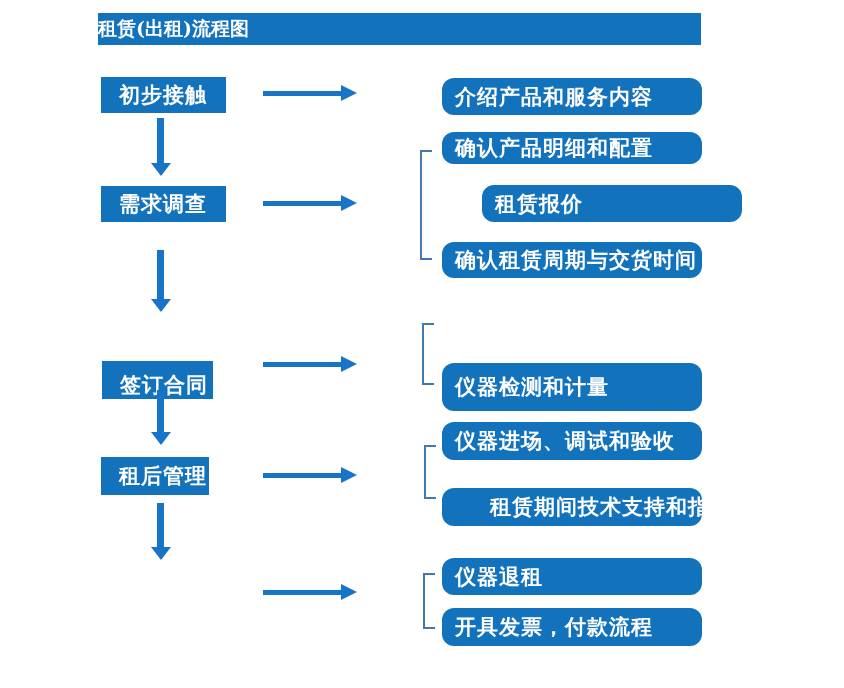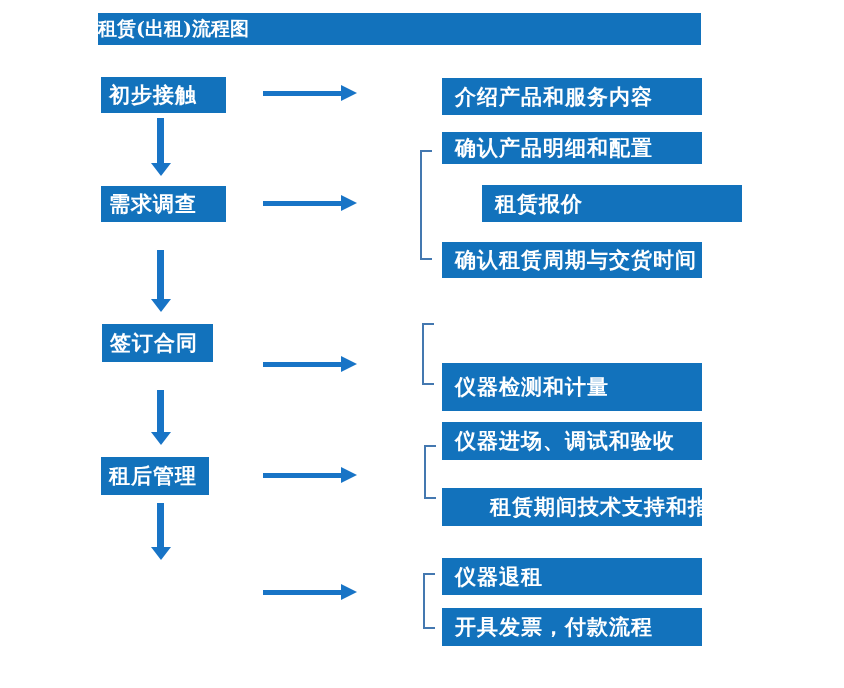--- a/index.html
+++ b/index.html
@@ -29,22 +29,22 @@
   .box{
     position:absolute;
     background:var(--box-blue);
     color:var(--text-white);
     font-size:21px;font-weight:bold;
     display:flex;align-items:center;
     box-sizing:border-box;
     white-space:nowrap;
     letter-spacing:1px;
   }
-  .left-box{padding-left:8px;}
-  .right-box{left:442px;width:260px;padding-left:13px;}
+  .left-box{padding-left:18px;}
+  .right-box{left:442px;width:260px;padding-left:13px;border-radius:12px;}
   .varrow{position:absolute;left:151px;width:20px;}
   .varrow .shaft{position:absolute;left:6px;top:0;width:7px;background:var(--arrow-blue);}
   .varrow .head{
     position:absolute;left:0;bottom:0;width:0;height:0;
     border-left:10px solid transparent;
     border-right:10px solid transparent;
     border-top:13px solid var(--arrow-blue);
   }
   .harrow{position:absolute;left:263px;width:94px;height:16px;}
   .harrow .shaft{position:absolute;left:0;top:6px;width:78px;height:5px;background:var(--arrow-blue);}
@@ -71,21 +71,21 @@
   <div class="titlebar">
     <span>租赁(出租)流程图</span>
   </div>
 
   <div class="box left-box" style="left:101px;top:77px;width:125px;height:36px;">
     <span>初步接触</span>
   </div>
   <div class="box left-box" style="left:101px;top:186px;width:125px;height:36px;">
     <span>需求调查</span>
   </div>
-  <div class="box left-box" style="left:102px;top:324px;width:111px;height:38px;">
+  <div class="box left-box" style="left:102px;top:361px;width:111px;height:38px;align-items:flex-end;">
     <span>签订合同</span>
   </div>
   <div class="box left-box" style="left:101px;top:457px;width:108px;height:38px;">
     <span>租后管理</span>
   </div>
 
   <div class="box right-box" style="top:78px;height:37px;">
     <span>介绍产品和服务内容</span>
   </div>
   <div class="box right-box" style="top:132px;height:32px;">

